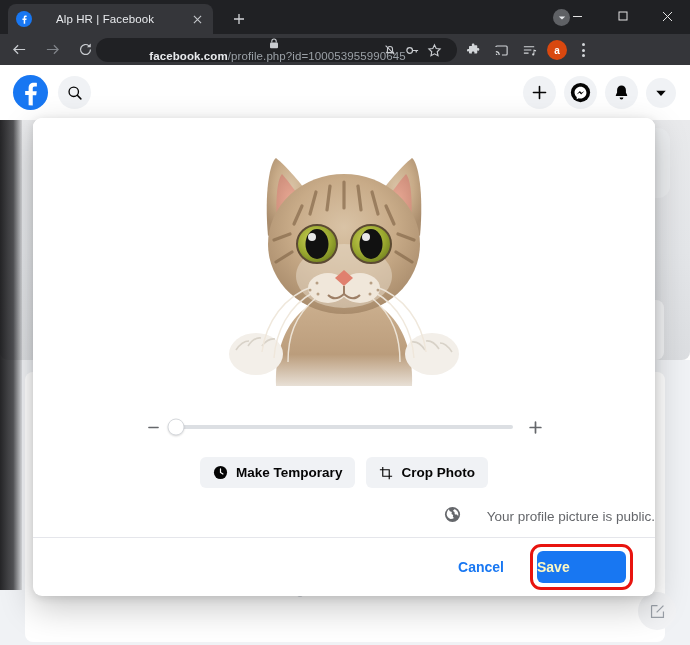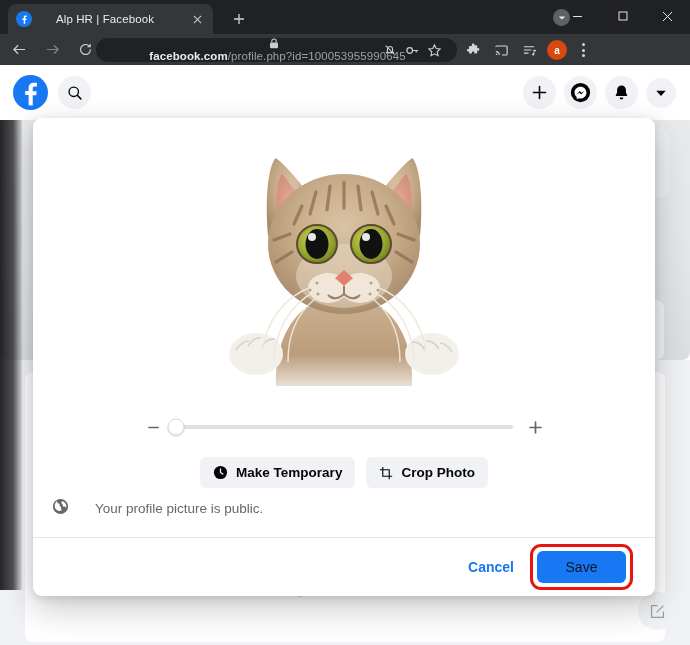--- a/index.html
+++ b/index.html
@@ -248,48 +248,49 @@
     display: flex; align-items: center; gap: 8px;
     height: 31px; padding: 0 13px;
     background: #f0f2f5; border-radius: 6px;
     font-size: 13.5px; font-weight: 600; color: #050505;
     white-space: nowrap;
   }
   .pill-ico { display: flex; align-items: center; }
 
   .privacy-row {
     display: flex; align-items: center; gap: 26px;
-    margin: 10px 0 0 19px;
+    margin: 18px 0 0 19px;
+    justify-content: flex-end;
   }
   .privacy-text { font-size: 13.5px; color: #65676b; }
 
   .modal-footer {
     position: absolute; left: 0; bottom: 0;
     width: 100%; height: 59px;
     border-top: 1px solid #e5e6eb;
     display: flex; align-items: center; justify-content: flex-end;
-    padding-right: 22px; gap: 2px;
+    padding-right: 22px; gap: 12px;
   }
   .cancel-btn {
     height: 34px; padding: 0 14px;
     display: flex; align-items: center; justify-content: center;
     font-size: 14px; font-weight: 600; color: #1877f2;
     border-radius: 6px;
   }
   .save-wrap {
     position: relative;
     padding: 4px;
     border: 3px solid #e8140f;
     border-radius: 11px;
   }
   .save-btn {
     width: 89px; height: 32px;
     background: #1877f2; border-radius: 6px;
-    display: flex; align-items: center; justify-content: center;
-    font-size: 14px; font-weight: 400; color: #0f172a;
+    display: flex; align-items: center; justify-content: flex-start;
+    font-size: 14px; font-weight: 700; color: #fef9c3;
   }
 </style>
 </head>
 <body>
 
 <div id="root">
 
   <div class="browser-chrome">
 
     <div class="tabstrip">

